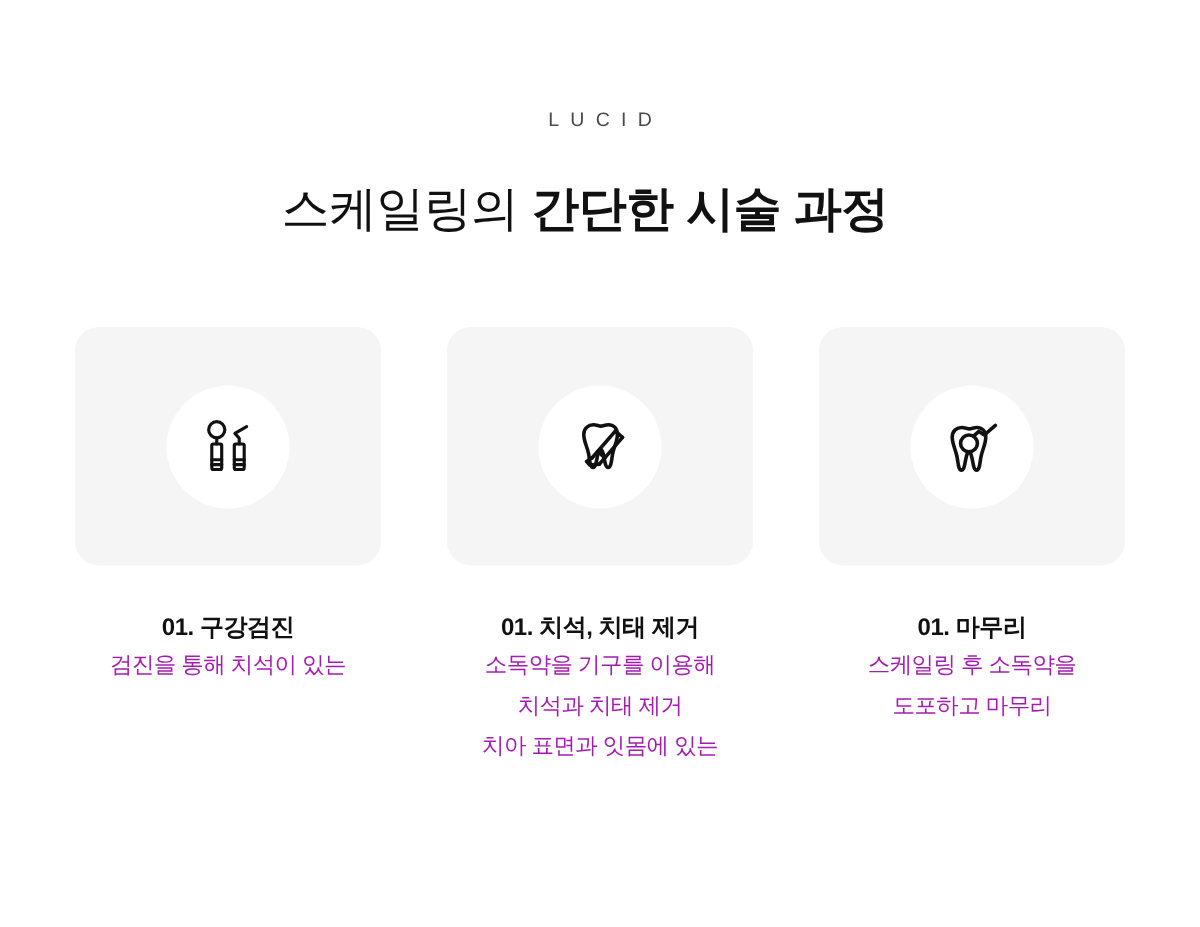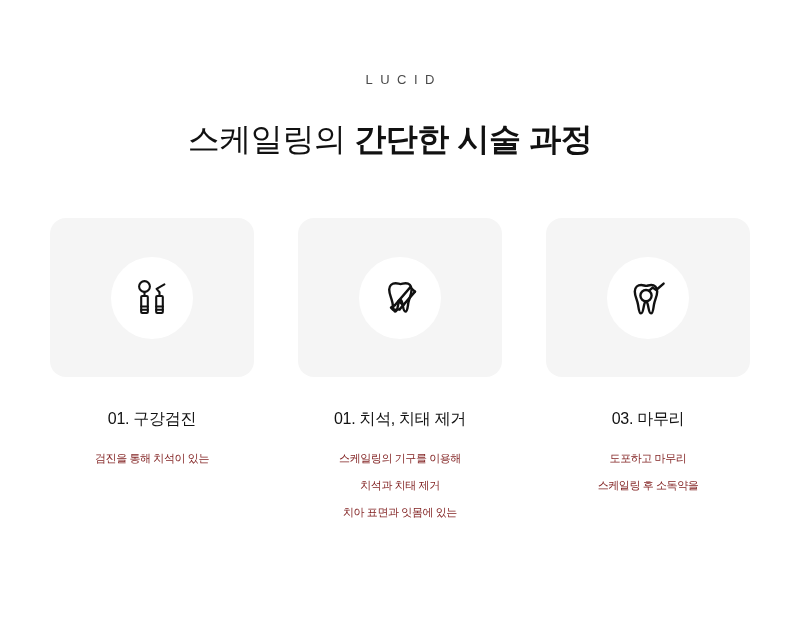--- a/index.html
+++ b/index.html
@@ -99,33 +99,32 @@
   }
 
   .icon-disc svg {
     display: block;
   }
 
   .card-title {
     margin-top: 31px;
     font-size: 16px;
     line-height: 22px;
-    font-weight: 400;
+    font-weight: 700;
     color: #111111;
     text-align: center;
     letter-spacing: -0.3px;
     white-space: nowrap;
   }
 
   .card-desc {
-    margin-top: 15px;
-    font-size: 11px;
+    font-size: 15px;
     line-height: 27px;
     font-weight: 400;
-    color: #7f1d1d;
+    color: #a21caf;
     text-align: center;
     letter-spacing: -0.4px;
   }
   .card-desc .ln {
     display: block;
     white-space: nowrap;
   }
 </style>
 </head>
 <body>
@@ -195,21 +194,21 @@
 
               <path d="M17.8 30.2 L14.0 32.6 L16.2 35.0 L22.6 34.4"></path>
 
               <path d="M21.5 26.0 L26.3 30.2"></path>
             </svg>
           </span>
         </div>
       </div>
       <div class="card-title">01. 치석, 치태 제거</div>
       <div class="card-desc">
-        <span class="ln">스케일링의 기구를 이용해</span>
+        <span class="ln">소독약을 기구를 이용해</span>
         <span class="ln">치석과 치태 제거</span>
         <span class="ln">치아 표면과 잇몸에 있는</span>
       </div>
     </div>
 
     <div class="card-col">
       <div class="card-tile">
         <div class="icon-disc">
           <span>
             <svg width="46" height="46" viewBox="0 0 46 46" fill="none" stroke="#111111" stroke-width="2.4" stroke-linecap="round" stroke-linejoin="round">
@@ -228,21 +227,21 @@
                        C13.8 38.4 13.7 33.0 13.0 29.4
                        C12.0 24.4 9.8 21.0 9.8 16.4 Z"></path>
 
               <circle cx="21.0" cy="20.6" r="5.6"></circle>
 
               <path d="M24.2 15.6 L27.6 12.6 L31.2 15.0 L38.6 8.6"></path>
             </svg>
           </span>
         </div>
       </div>
-      <div class="card-title">03. 마무리</div>
+      <div class="card-title">01. 마무리</div>
       <div class="card-desc">
+        <span class="ln">스케일링 후 소독약을</span>
         <span class="ln">도포하고 마무리</span>
-        <span class="ln">스케일링 후 소독약을</span>
       </div>
     </div>
 
   </div>
 </div>
 
 </body></html>

